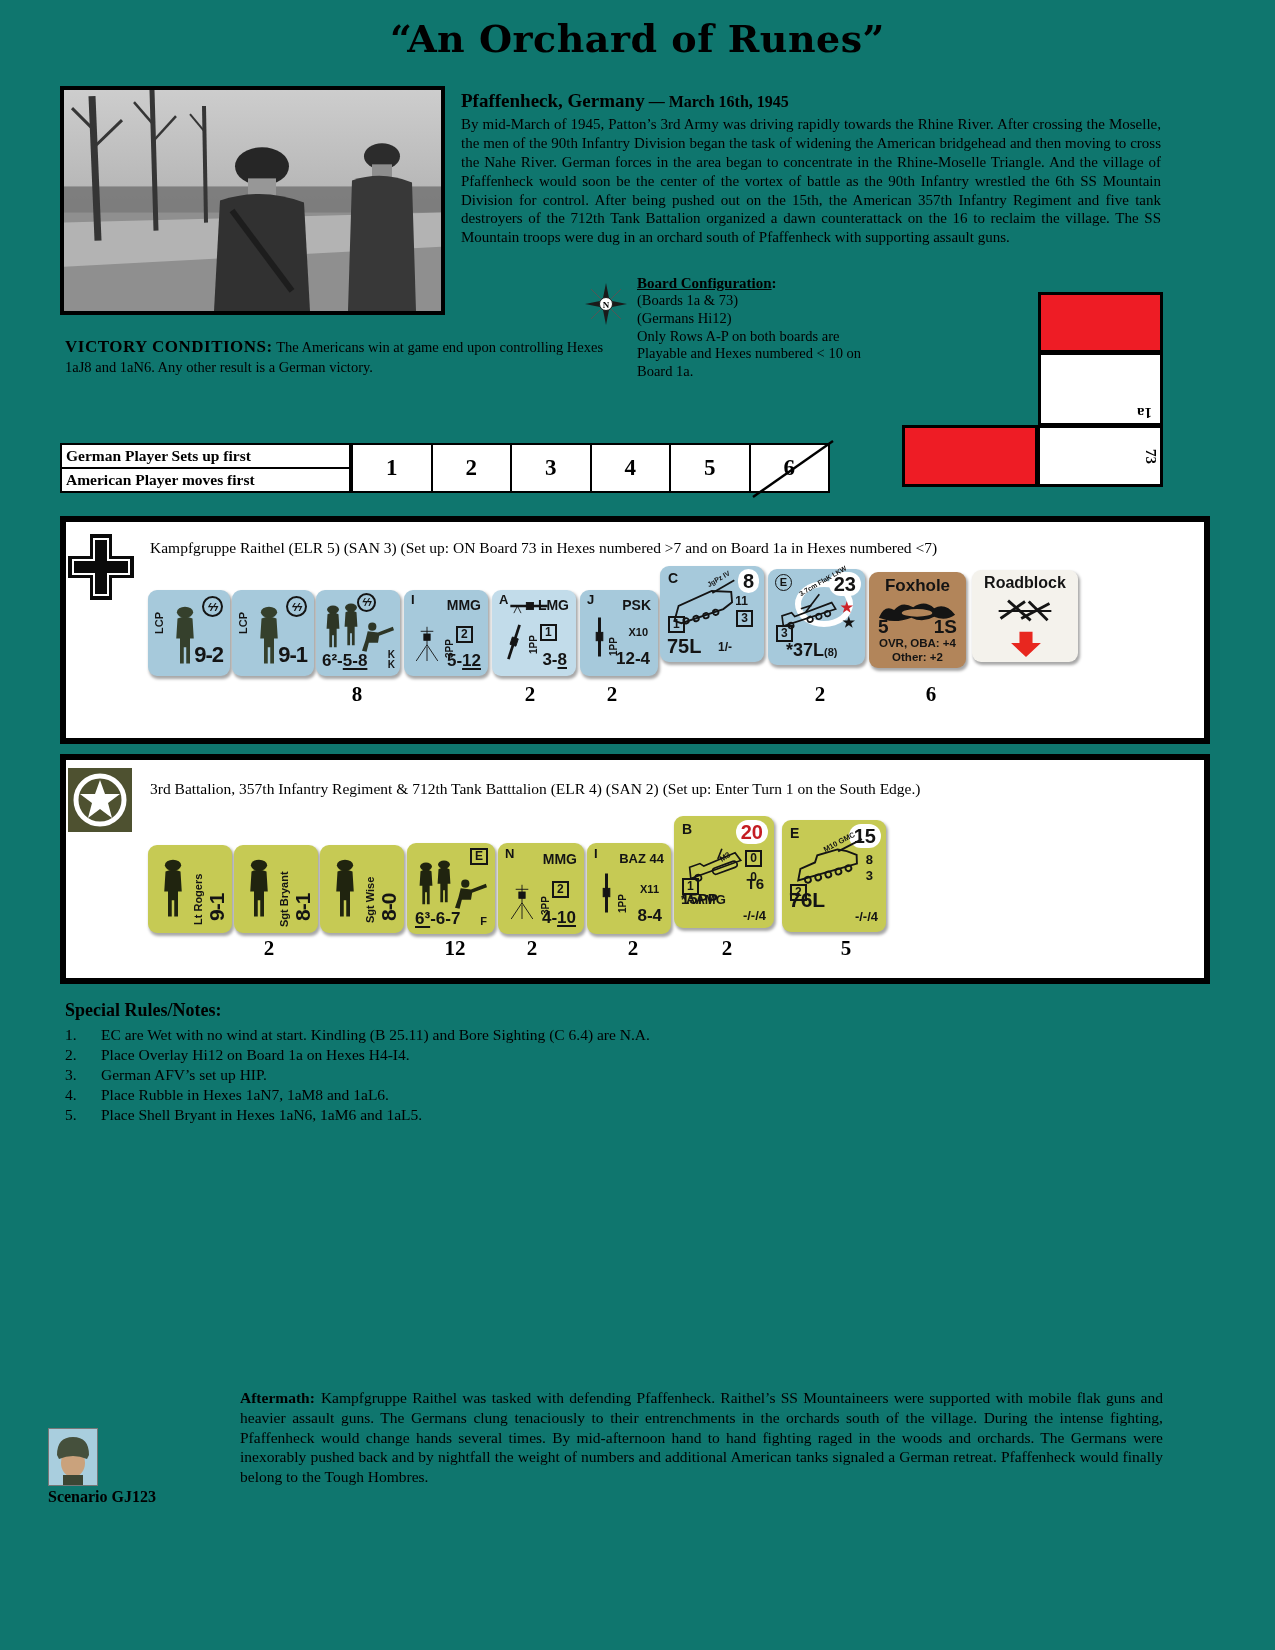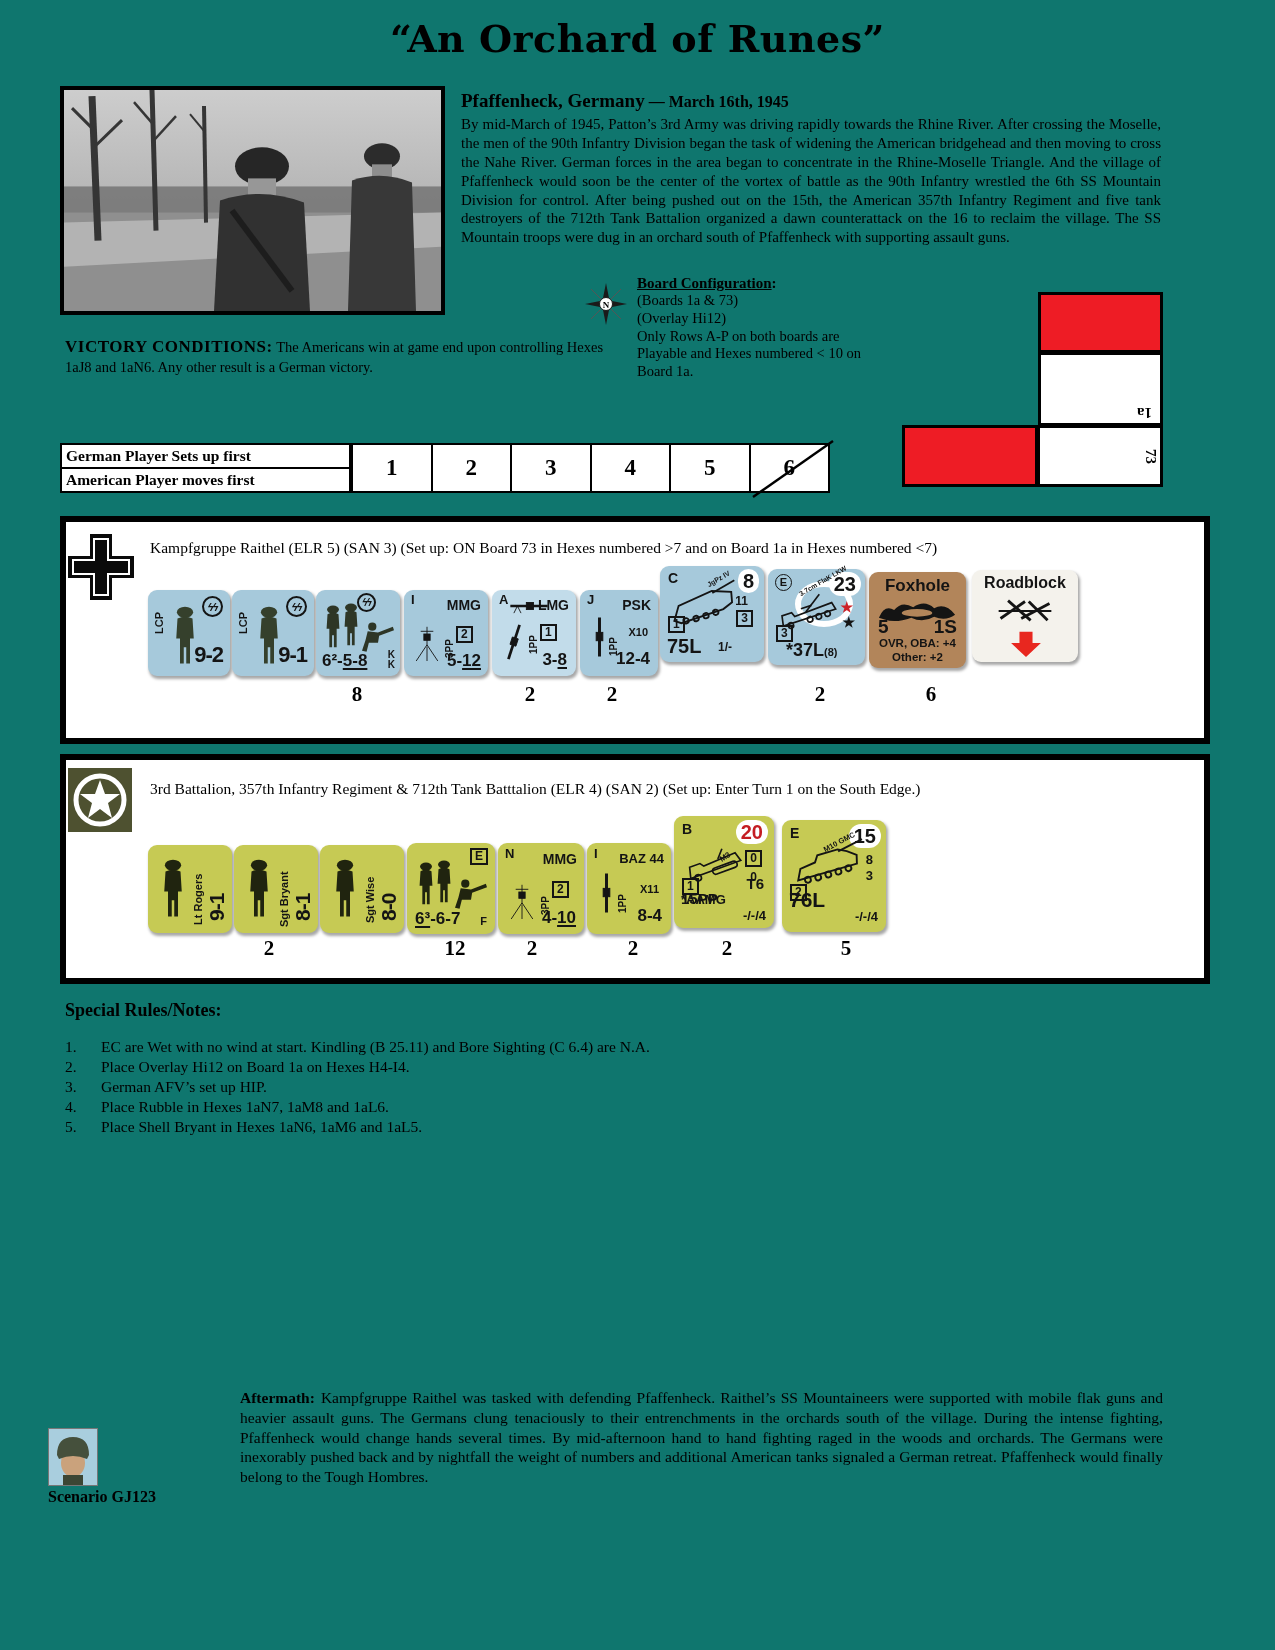--- a/index.html
+++ b/index.html
@@ -48,21 +48,21 @@
          font-family:"Liberation Sans", sans-serif; color:#141414; }
   .vt  { transform:rotate(-90deg); transform-origin:left top; white-space:nowrap; font-weight:bold; }
   .bx  { border:2px solid #141414; font-weight:bold; font-size:12px; line-height:13px; padding:0 3px; background:transparent; }
   .ssr { width:21px; height:21px; border:2px solid #141414; border-radius:50%; display:flex; align-items:center;
          justify-content:center; font-weight:bold; font-style:italic; font-size:11px; letter-spacing:-1px; }
   .mpov{ background:#fff; border-radius:13px; padding:0 5px; font-weight:bold; font-size:20px; line-height:24px; }
   .diag{ transform-origin:left top; font-weight:bold; white-space:nowrap; }
   .cnt { position:absolute; width:34px; text-align:center; font-weight:bold; font-size:21px; font-family:"Liberation Serif",serif; }
 
   .sr { position:absolute; left:65px; top:1000px; width:720px; }
-  .sr-title { font-weight:bold; font-size:18px; margin-bottom:16px; }
+  .sr-title { font-weight:bold; font-size:18px; margin-bottom:4px; }
   .sr-row { display:flex; font-size:15.5px; line-height:20px; }
   .sr-n { width:36px; }
   .sr-t { flex:1; }
 
   .aftermath { position:absolute; left:240px; top:1388px; width:923px; font-size:15.5px; line-height:1.28; text-align:justify; }
   .aftermath b { margin-right:6px; }
 
   .scen-icon { position:absolute; left:48px; top:1428px; width:50px; height:58px; border:1px solid #777; }
   .scen-id { position:absolute; left:48px; top:1488px; font-weight:bold; font-size:16px; }
 </style>
@@ -203,21 +203,21 @@
         <line x1="38" y1="8" x2="8" y2="38"></line>
     </g>
     <path d="M23 2 L26.5 19.5 L44 23 L26.5 26.5 L23 44 L19.5 26.5 L2 23 L19.5 19.5 Z" fill="#1a1a1a"></path>
     <circle cx="23" cy="23" r="6.5" fill="#fff" stroke="#1a1a1a" stroke-width="1"></circle>
     <text x="23" y="26.5" text-anchor="middle" font-size="9" font-weight="bold" font-family="Liberation Serif, serif">N</text>
   </svg>
 
   <div class="bcfg">
     <div class="h"><span class="hul">Board Configuration</span><span>:</span></div>
     <div>(Boards 1a &amp; 73)</div>
-    <div>(Overlay Hi12)</div>
+    <div>(Germans Hi12)</div>
     <div>Only Rows A-P on both boards are Playable and Hexes numbered &lt; 10 on Board 1a.</div>
   </div>
 
   <div class="brect" style="left:1038px;top:292px;width:125px;height:61px;background:#ee1c25"></div>
   <div class="brect" style="left:1038px;top:352px;width:125px;height:74px;background:#fff">
     <span class="blab" style="right:8px;bottom:2px;transform:rotate(180deg)">1a</span>
   </div>
   <div class="brect" style="left:902px;top:425px;width:136px;height:62px;background:#ee1c25"></div>
   <div class="brect" style="left:1037px;top:425px;width:126px;height:62px;background:#fff">
     <span class="blab" style="right:2px;top:20px;transform:rotate(90deg)">73</span>

